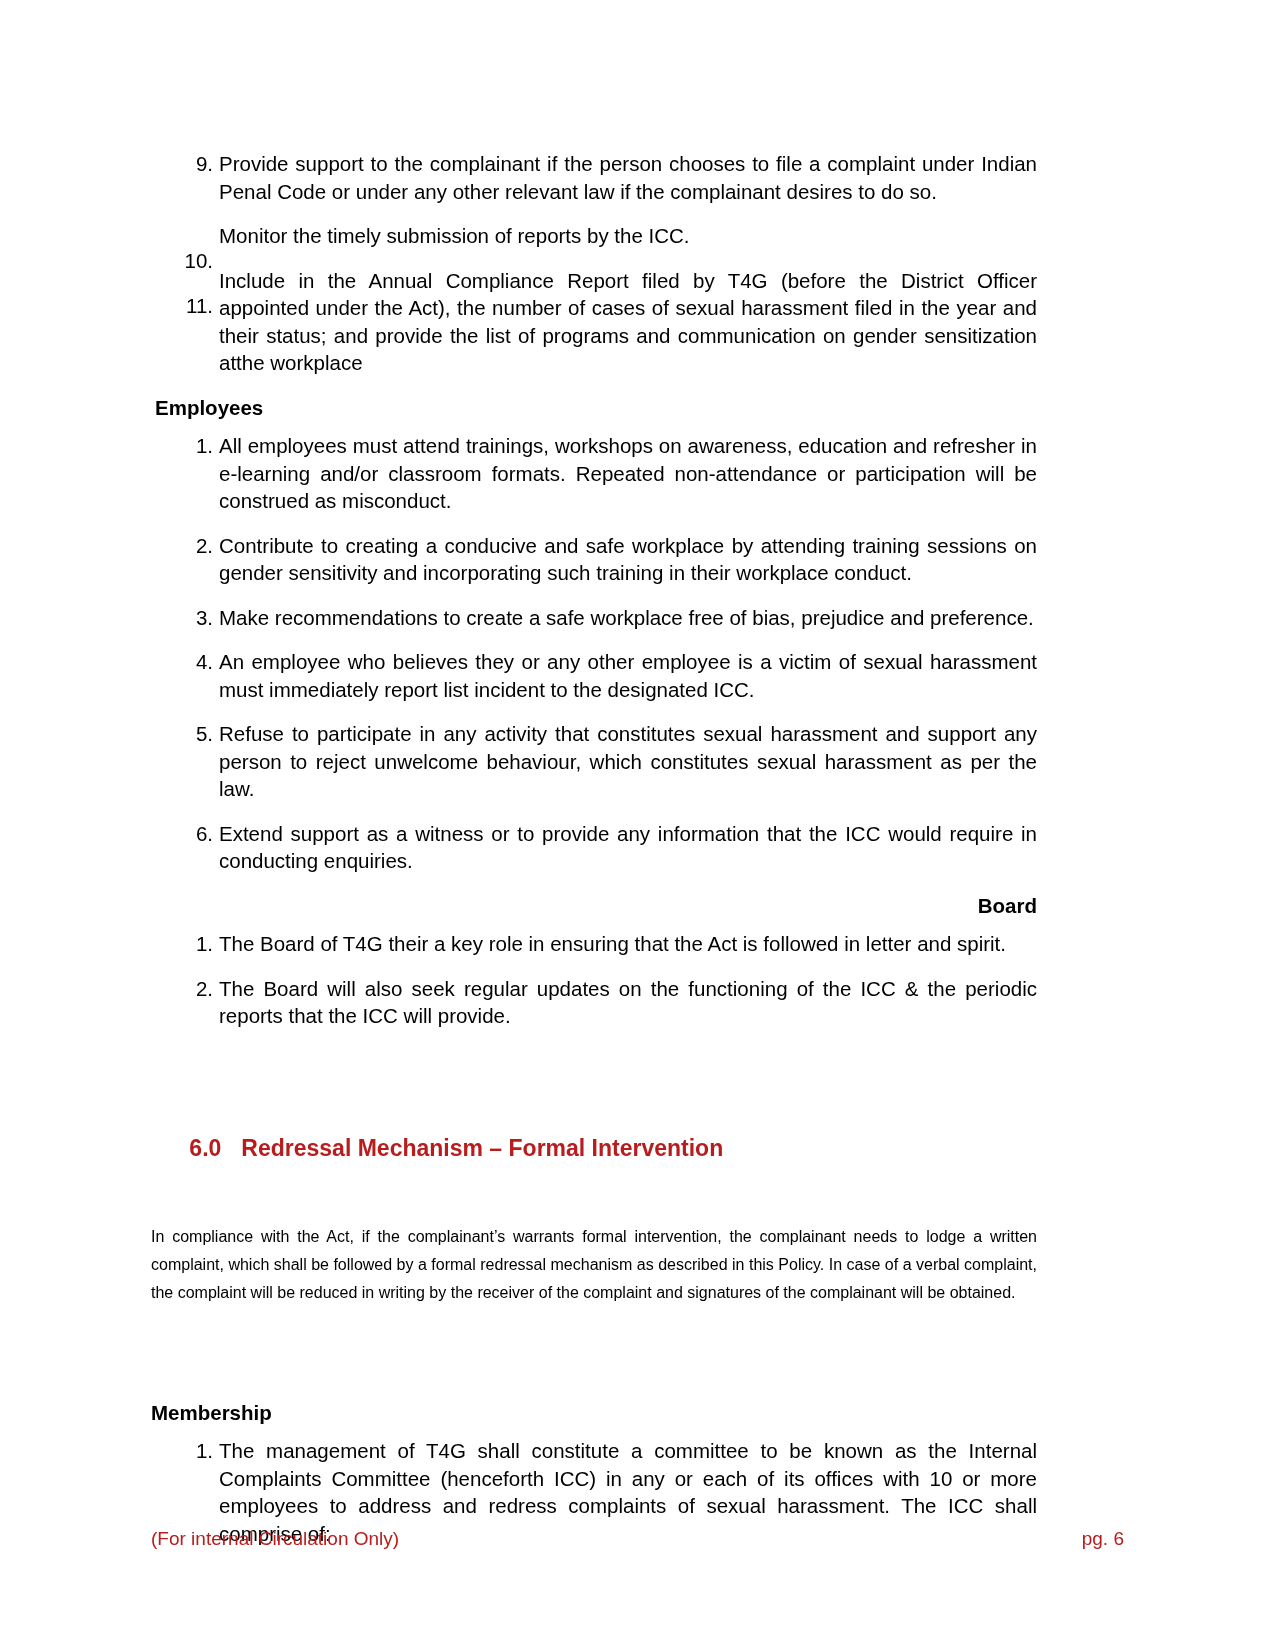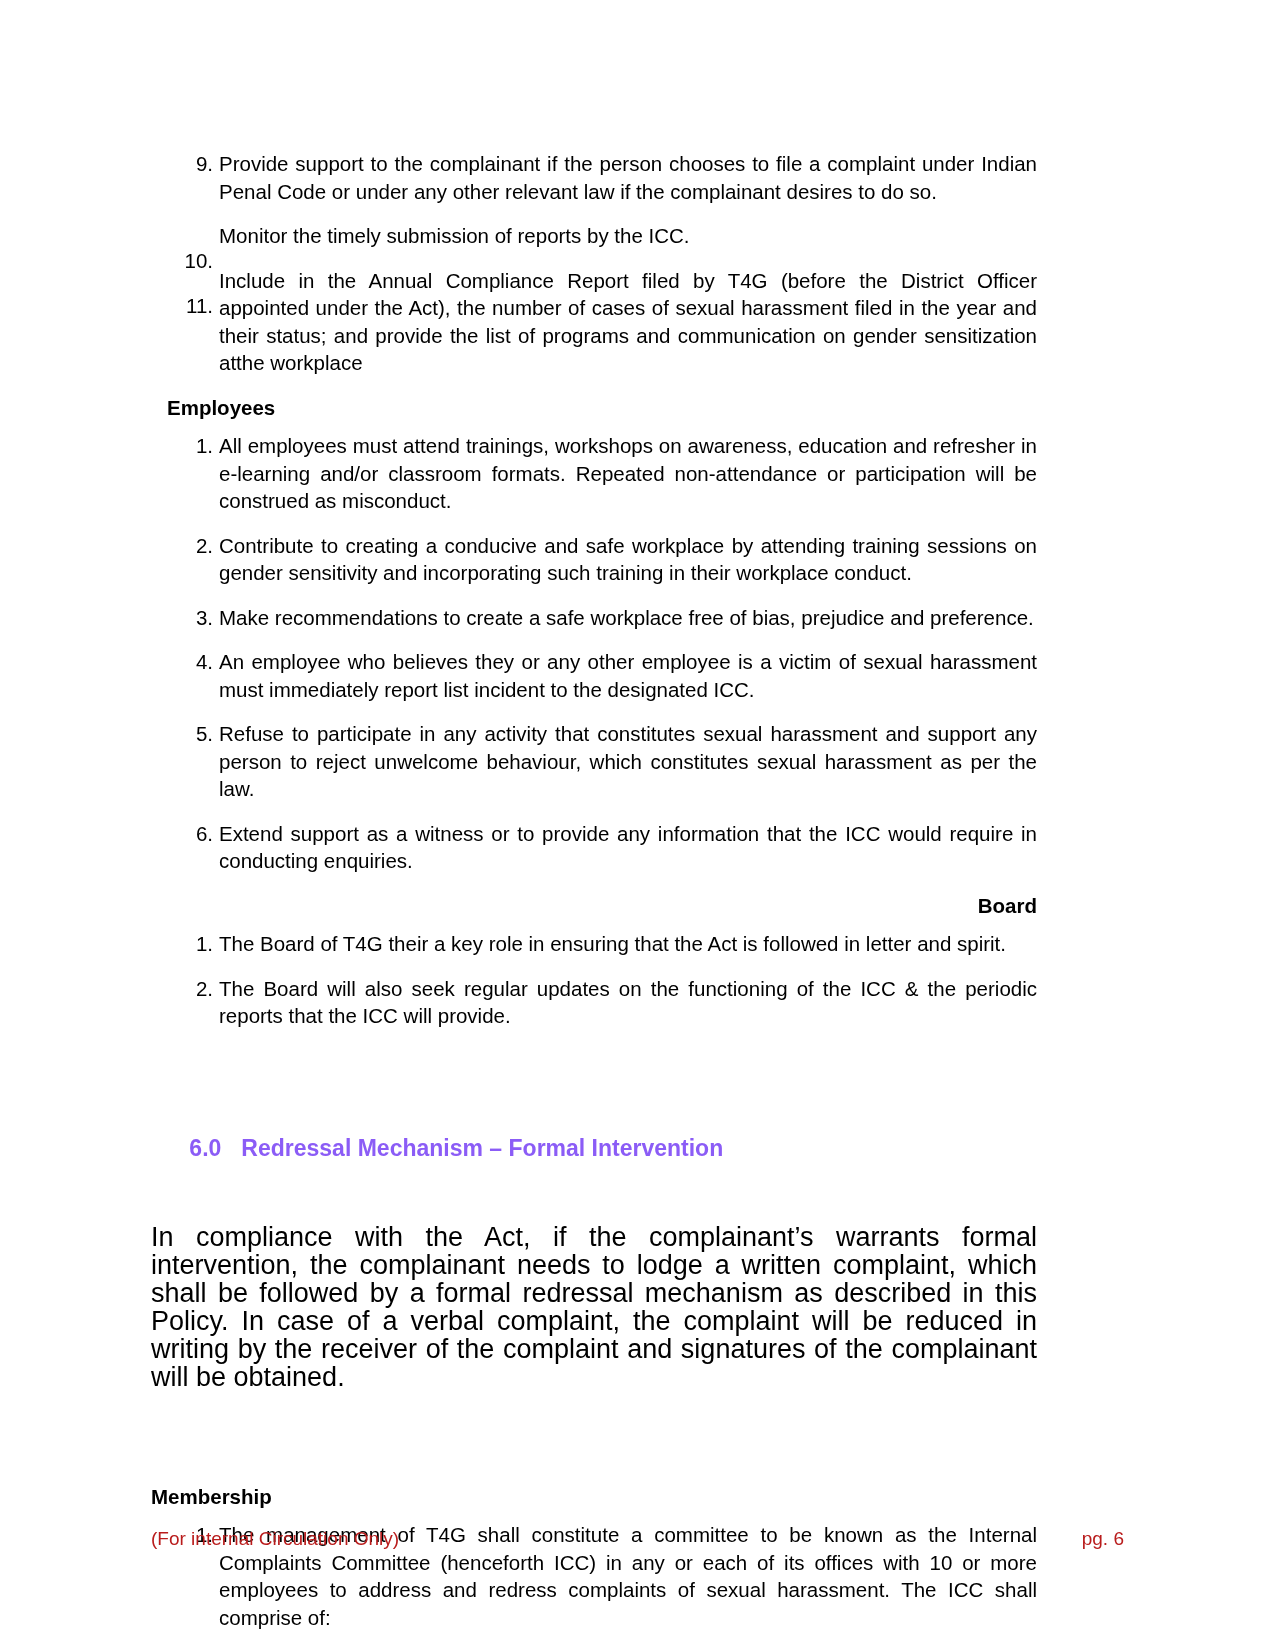--- a/index.html
+++ b/index.html
@@ -58,38 +58,38 @@
     display: block;
   }
 
   
   .bold-head {
     font-weight: bold;
     font-size: 20.5px;
     line-height: 27.5px;
     margin: 0 0 11px 0;
   }
-  .bold-head.indent-1 { margin-left: 16px; }
+  .bold-head.indent-1 { margin-left: 4px; }
   .bold-head.indent-2 { margin-left: 18px; text-align: right; }
 
   .section-head {
-    color: #8b5cf6;
+    color: #b91c1c;
     font-weight: bold;
     font-size: 23px;
     line-height: 30px;
     margin: 0;
     white-space: pre;
   }
   .section-head .num {
     display: inline-block;
     width: 52px;
   }
 
   .para {
-    font-size: 27px;
+    font-size: 16px;
     line-height: 28px;
     text-align: justify;
     margin: 0;
   }
 
   .spacer-lg { height: 56px; }
   .spacer-md { height: 30px; }
   .spacer-xl { height: 62px; }
 
   

